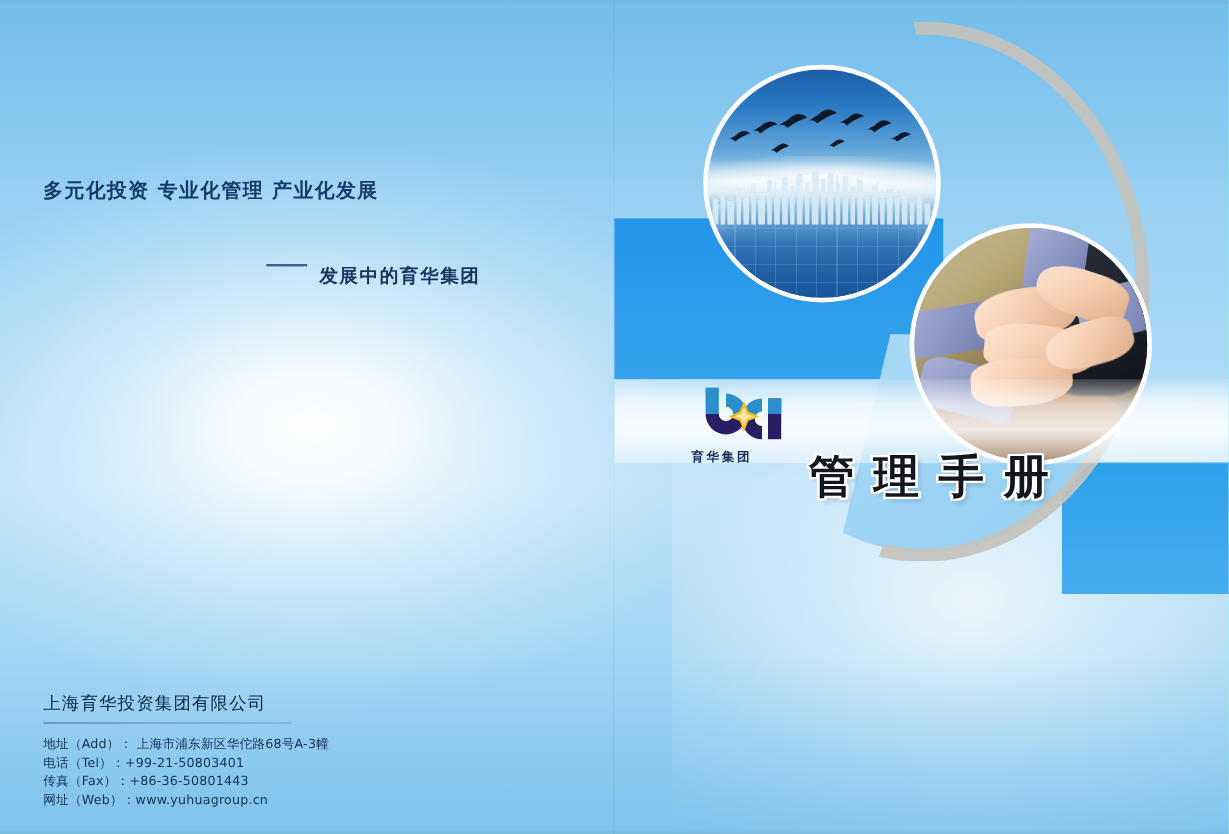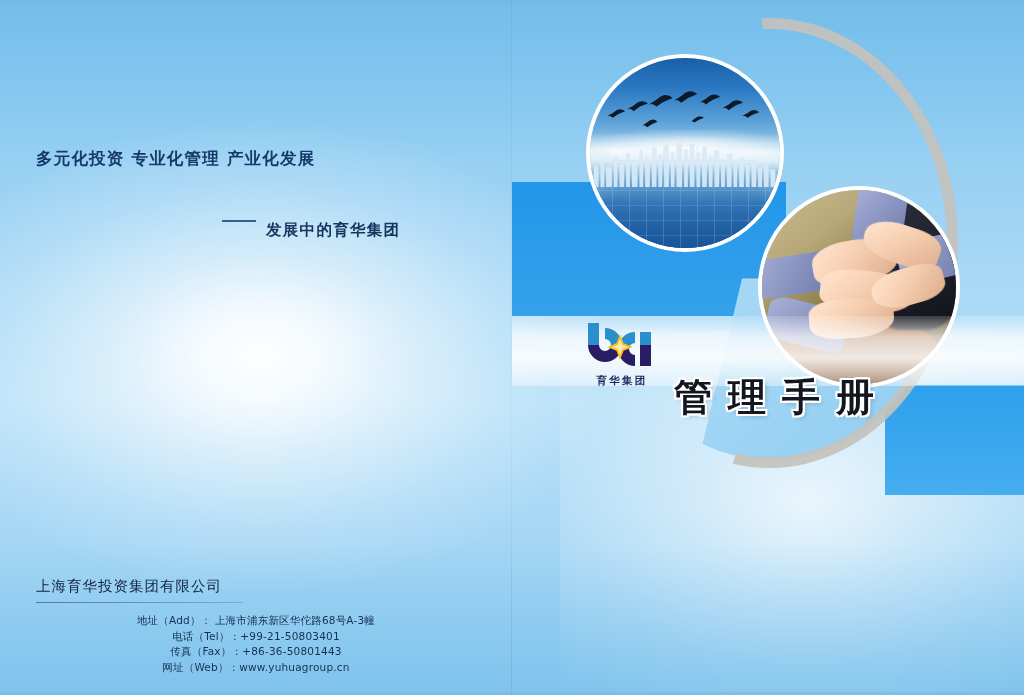--- a/index.html
+++ b/index.html
@@ -148,21 +148,20 @@
   }
   .contact-list {
     margin-top: 10px;
   }
   .contact-row {
     font-size: 10.5px;
     color: #15304f;
     line-height: 15.5px;
     white-space: nowrap;
     letter-spacing: 0.2px;
-    text-align: center;
   }
 
   
   .right-panel {
     position: absolute;
     left: 512px; top: 0;
     width: 512px; height: 695px;
   }
 
   
@@ -339,21 +338,20 @@
     left: 64px;
     top: 5px;
     width: 92px;
     height: 72px;
   }
   .logo-mark { position:absolute; left: 8px; top: 0; width: 72px; height: 52px; }
   .logo-text {
     position: absolute;
     left: 0; top: 53px;
     width: 92px;
-    text-align: center;
     font-size: 10.5px;
     letter-spacing: 2.2px;
     color: #1e2a5c;
     font-weight: 600;
   }
 
   
   .main-title {
     position: absolute;
     left: 162px;

